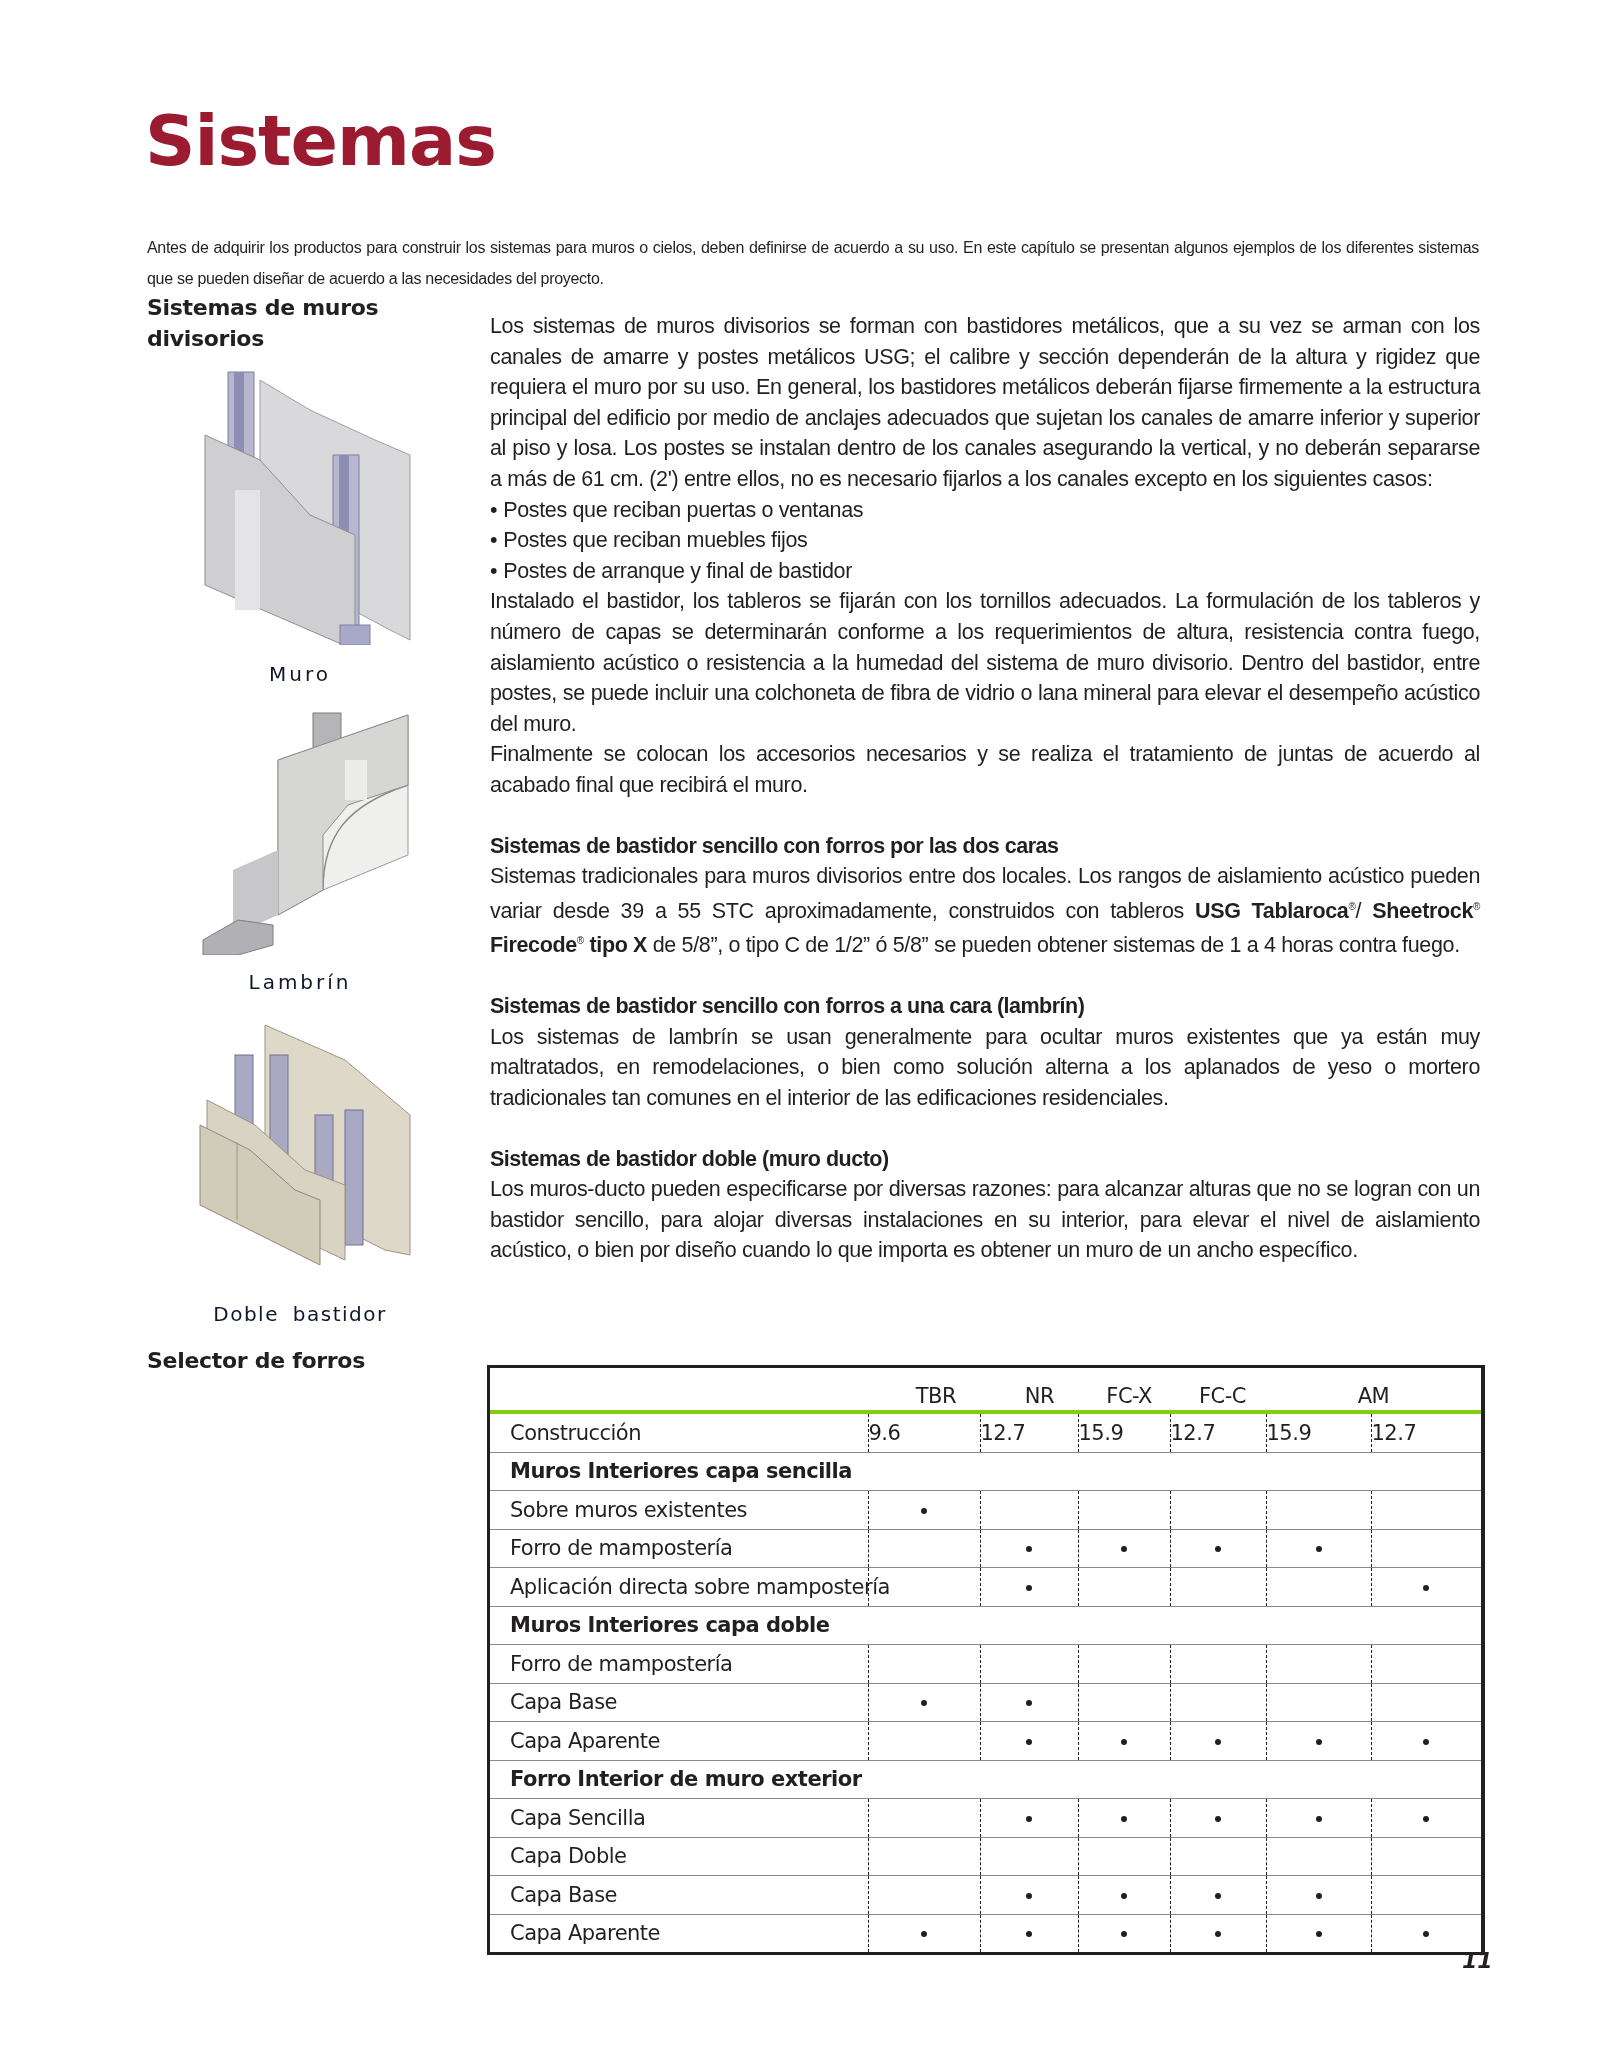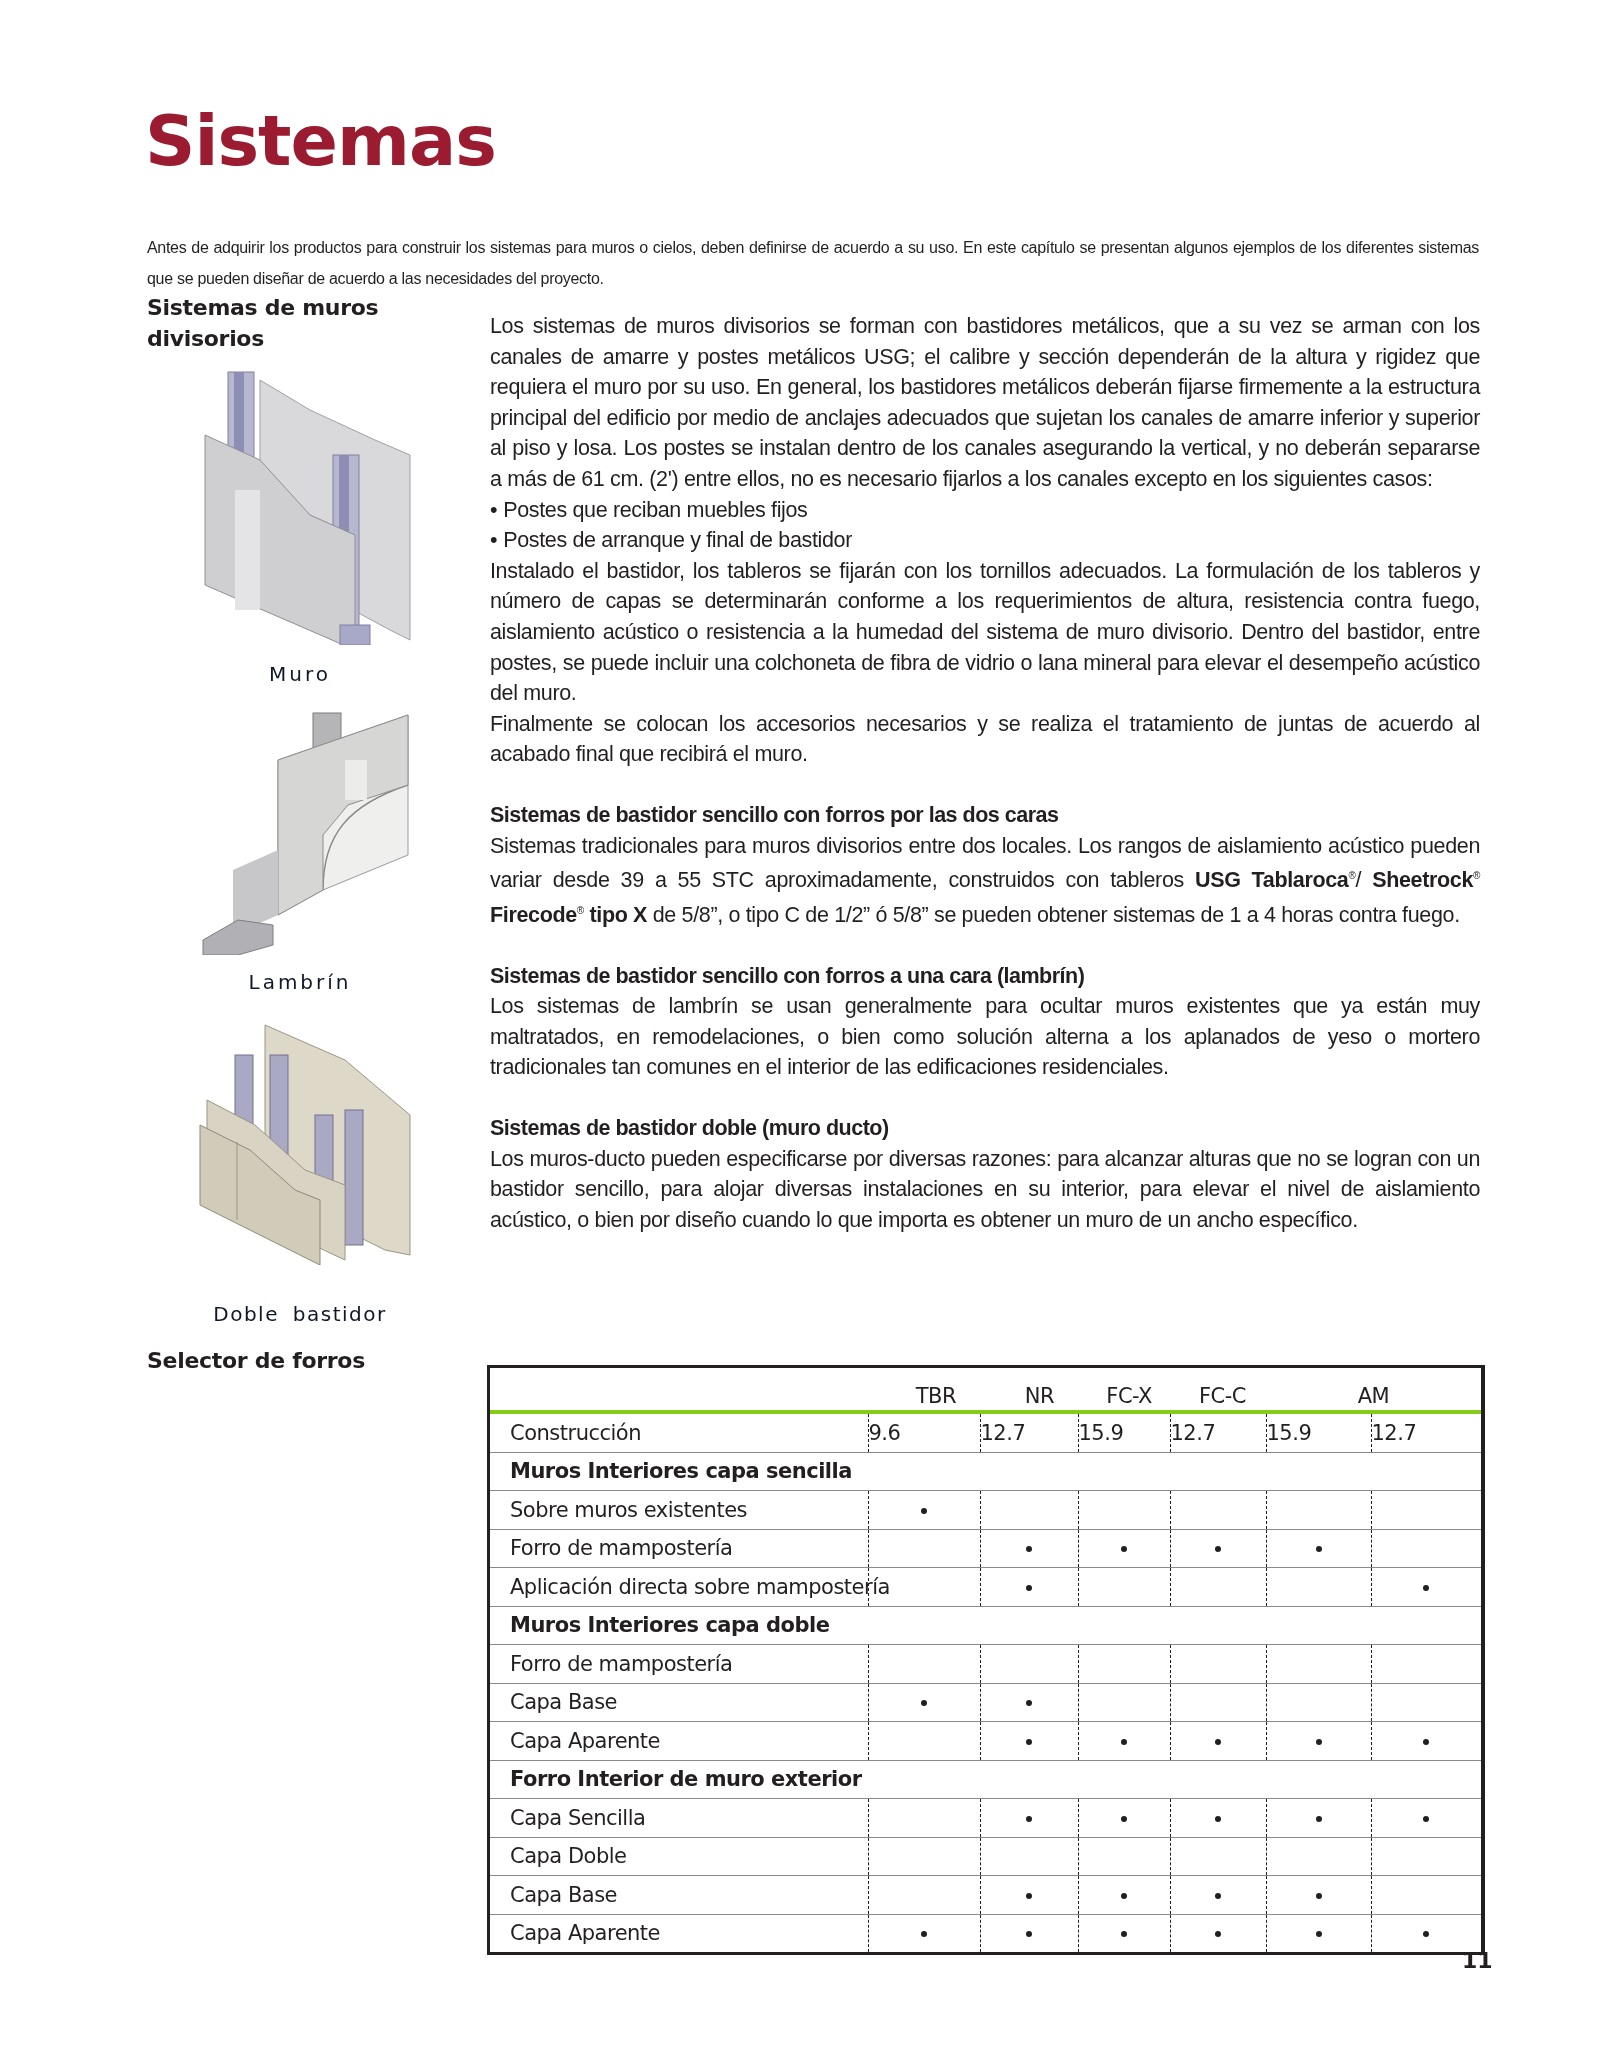--- a/index.html
+++ b/index.html
@@ -48,20 +48,21 @@
   tbody tr:last-child { border-bottom: none; }
   td.label { padding-left: 20px; text-align: left; white-space: nowrap; overflow: visible; }
   td.cell { text-align: center; border-left: 1.5px dashed #231f20; }
   td.num { text-align: left; padding-right: 24px; }
   tr.group td { font-weight: bold; border-left: none; }
   .dot { display: inline-block; width: 6px; height: 6px; border-radius: 50%; background: #231f20; vertical-align: middle; }
   .col-label { width: 380px; }
   .page-num {
     position: absolute; left: 1462px; top: 1948px; font-size: 22px; font-weight: bold;
     font-family: "DejaVu Sans", sans-serif;
+    font-style: italic;
   }
 </style>
 </head>
 <body>
 
 <div class="title">Sistemas</div>
 <div class="intro">Antes de adquirir los productos para construir los sistemas para muros o cielos, deben definirse de acuerdo a su uso. En este capítulo se presentan algunos ejemplos de los diferentes sistemas que se pueden diseñar de acuerdo a las necesidades del proyecto.</div>
 
 <div class="side-heading" style="top:292px;">
   <div>Sistemas de muros</div>
@@ -101,20 +102,21 @@
   <polygon points="5,105 55,130 100,170 125,180 125,245 5,185" fill="#d1ccba" stroke="#8d8878"></polygon>
   <line x1="42" y1="122" x2="42" y2="200" stroke="#9a9585"></line>
 </svg>
 <div class="caption" style="left:205px; top:1302px; width:190px; letter-spacing:1.5px; word-spacing:6px;">Doble   bastidor</div>
 
 <div class="side-heading" style="top:1345px;">Selector de forros</div>
 
 <div class="main-col">
   <p>Los sistemas de muros divisorios se forman con bastidores metálicos, que a su vez se arman con los canales de amarre y postes metálicos USG; el calibre y sección dependerán de la altura y rigidez que requiera el muro por su uso. En general, los bastidores metálicos deberán fijarse firmemente a la estructura principal del edificio por medio de anclajes adecuados que sujetan los canales de amarre inferior y superior al piso y losa. Los postes se instalan dentro de los canales asegurando la vertical, y no deberán separarse a más de 61 cm. (2') entre ellos, no es necesario fijarlos a los canales excepto en los siguientes casos:</p>
   <ul>
+    <li>Postes que reciban puertas o ventanas</li>
     <li>Postes que reciban muebles fijos</li>
     <li>Postes de arranque y final de bastidor</li>
   </ul>
   <p>Instalado el bastidor, los tableros se fijarán con los tornillos adecuados. La formulación de los tableros y número de capas se determinarán conforme a los requerimientos de altura, resistencia contra fuego, aislamiento acústico o resistencia a la humedad del sistema de muro divisorio. Dentro del bastidor, entre postes, se puede incluir una colchoneta de fibra de vidrio o lana mineral para elevar el desempeño acústico del muro.</p>
   <p>Finalmente se colocan los accesorios necesarios y se realiza el tratamiento de juntas de acuerdo al acabado final que recibirá el muro.</p>
   <div class="gap"></div>
   <p class="sec-title">Sistemas de bastidor sencillo con forros por las dos caras</p>
   <p><span>Sistemas tradicionales para muros divisorios entre dos locales. Los rangos de aislamiento acústico pueden variar desde 39 a 55 STC aproximadamente, construidos con tableros </span><span class="brand">USG Tablaroca</span><sup>®</sup><span>/</span> <span class="brand">Sheetrock</span><sup>®</sup> <span class="brand">Firecode</span><sup>®</sup> <span class="brand">tipo X</span><span> de 5/8”, o tipo C de 1/2” ó 5/8” se pueden obtener sistemas de 1 a 4 horas contra fuego.</span></p>
   <div class="gap"></div>
   <p class="sec-title">Sistemas de bastidor sencillo con forros a una cara (lambrín)</p>

